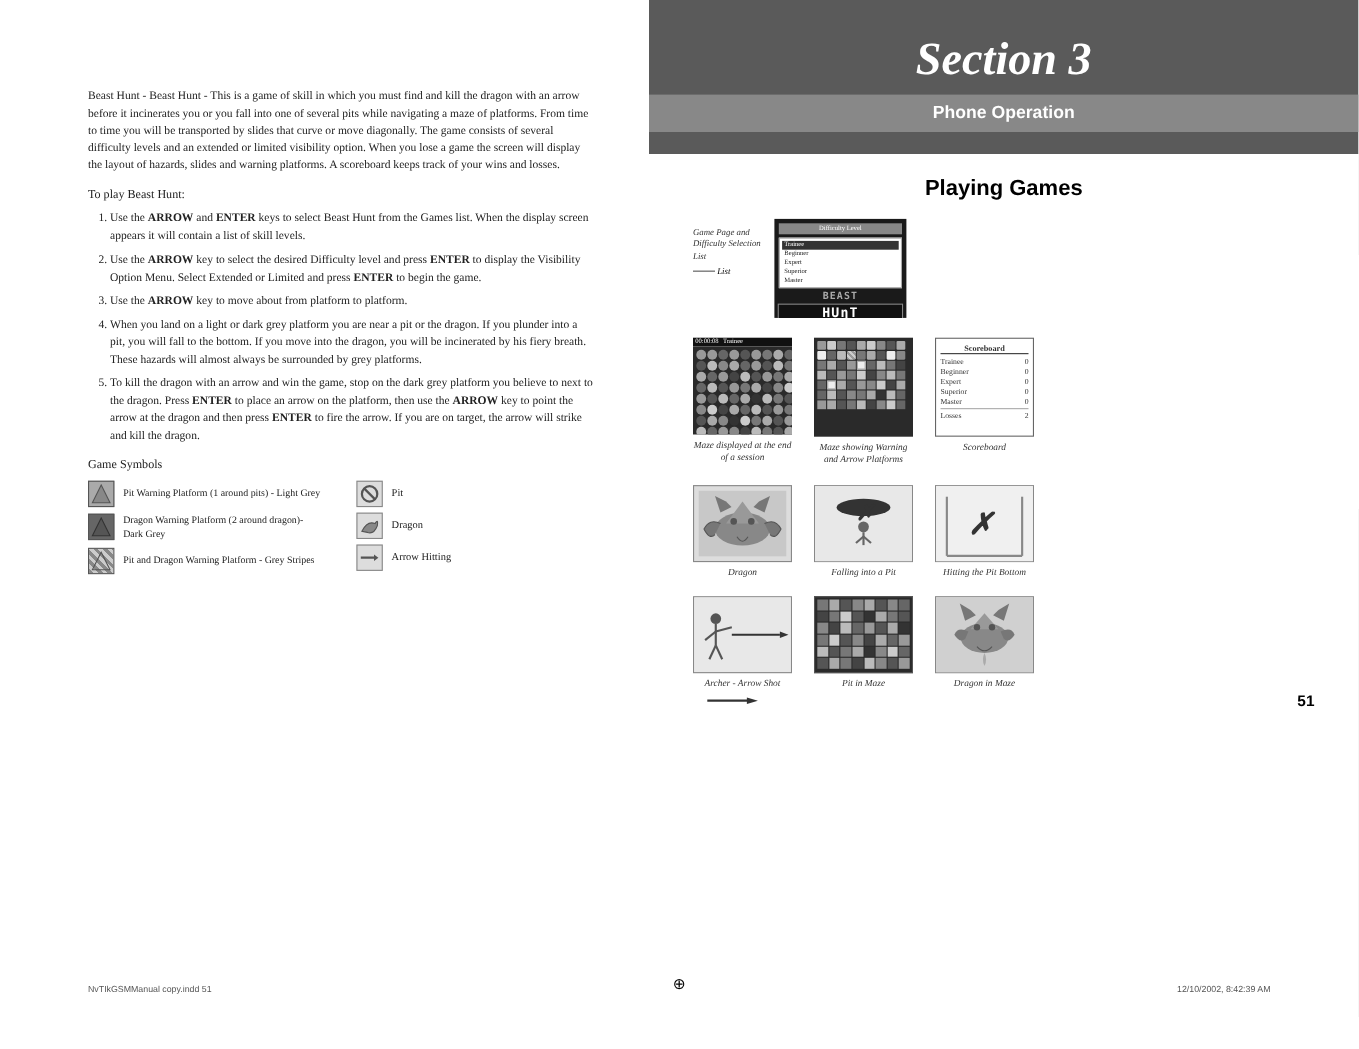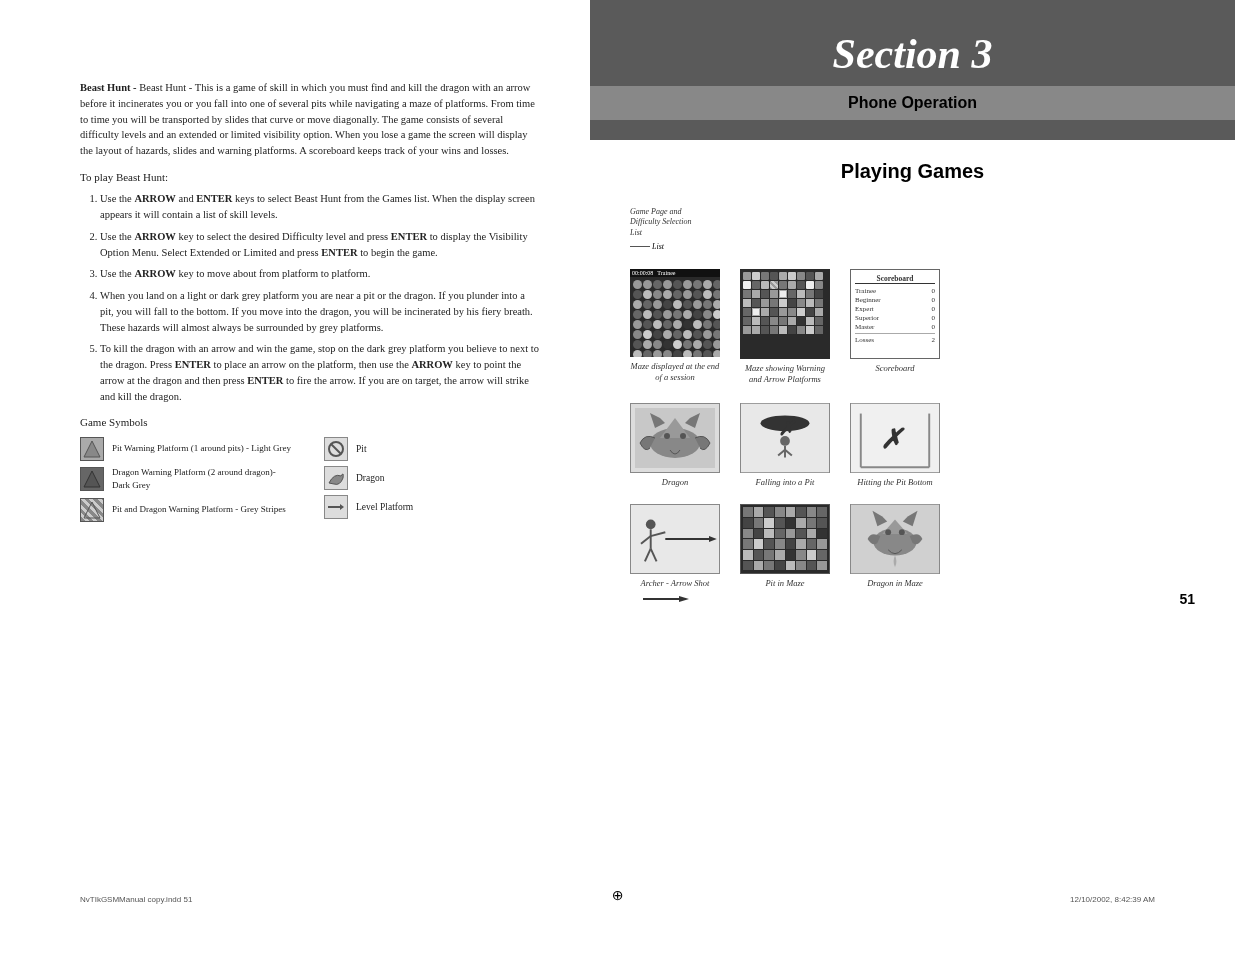--- a/index.html
+++ b/index.html
@@ -100,21 +100,21 @@
     .section-number {
       font-family: 'Times New Roman', serif;
       font-size: 42px;
       font-style: italic;
       font-weight: bold;
       text-align: center;
       margin-bottom: 8px;
     }
     .section-subtitle {
       background: #888;
-      color: #000000;
+      color: #ffffff;
       text-align: center;
       padding: 8px;
       font-size: 16px;
       font-weight: bold;
       font-family: Arial, sans-serif;
       margin: 0 -40px;
     }
     .right-content {
       padding: 20px 40px 60px;
     }
@@ -283,21 +283,21 @@
       height: 70px;
       background: #ddd;
       border: 1px solid #888;
       display: flex;
       align-items: center;
       justify-content: center;
       font-size: 24px;
     }
     
     .para { margin-bottom: 8px; }
-    .bold { font-weight: bold; }
+    .bold { font-weight: normal; }
     .heading { font-weight: normal; font-size: 11px; margin-bottom: 6px; margin-top: 10px; }
     ol { margin-left: 20px; margin-bottom: 10px; }
     ol li { margin-bottom: 6px; line-height: 1.5; }
     .symbol-row {
       display: flex;
       align-items: center;
       gap: 8px;
       margin-bottom: 5px;
       font-size: 9.5px;
     }
@@ -467,21 +467,21 @@
           </div>
           <span>Dragon</span>
         </div>
         <div class="symbol-row">
           <div class="symbol-icon" style="background:#ddd; border:1px solid #888;">
             <svg width="20" height="20" viewBox="0 0 20 20">
                 <line x1="2" y1="10" x2="14" y2="10" stroke="#555" stroke-width="2"></line>
                 <polygon points="14,7 18,10 14,13" fill="#555"></polygon>
               </svg>
           </div>
-          <span>Level Platform</span>
+          <span>Arrow Hitting</span>
         </div>
       </div>
     </div>
   </div>
 
   <div class="right-column">
     <div class="section-header">
       <div class="section-number">Section 3</div>
       <div class="section-subtitle">Phone Operation</div>
     </div>
@@ -494,20 +494,39 @@
         <div style="position:relative; display:flex; gap:4px; align-items:flex-start;">
 
           <div style="display:flex; flex-direction:column; gap:4px; align-self:flex-start; margin-top:8px;">
             <div style="font-size:8px; font-style:italic; line-height:1.3; max-width:70px; color:#333;">Game Page and Difficulty Selection List</div>
             <div style="display:flex; align-items:center; gap:2px;">
               <div style="width:20px; height:1px; background:#555;"></div>
               <div style="font-size:8px; font-style:italic;">List</div>
             </div>
           </div>
 
+          <div class="beast-hunt-title-screen">
+            <div style="display:flex; height:100%;">
+
+              <div style="flex:1; display:flex; flex-direction:column; padding:2px;">
+                <div class="diff-level-box">Difficulty Level</div>
+                <div class="diff-list">
+                  <div class="selected">Trainee</div>
+                  <div>Beginner</div>
+                  <div>Expert</div>
+                  <div>Superior</div>
+                  <div>Master</div>
+                </div>
+                <div style="display:flex; gap:2px; justify-content:center; margin-top:2px;">
+                  <span style="color:#aaa; font-size:9px; font-weight:bold; font-family:monospace; letter-spacing:1px;">BEAST</span>
+                </div>
+                <div style="color:white; font-size:12px; font-weight:bold; text-align:center; font-family:monospace; letter-spacing:1px; border:1px solid #888; margin:1px; background:#111;">HUηT</div>
+              </div>
+            </div>
+          </div>
         </div>
 
       </div>
 
       <div style="display:flex; gap:20px; align-items:flex-start; margin-bottom:18px;">
 
         <div class="game-item">
           <div style="display:flex; align-items:center; gap:0;">
             <div>
               <div class="timer-bar">

